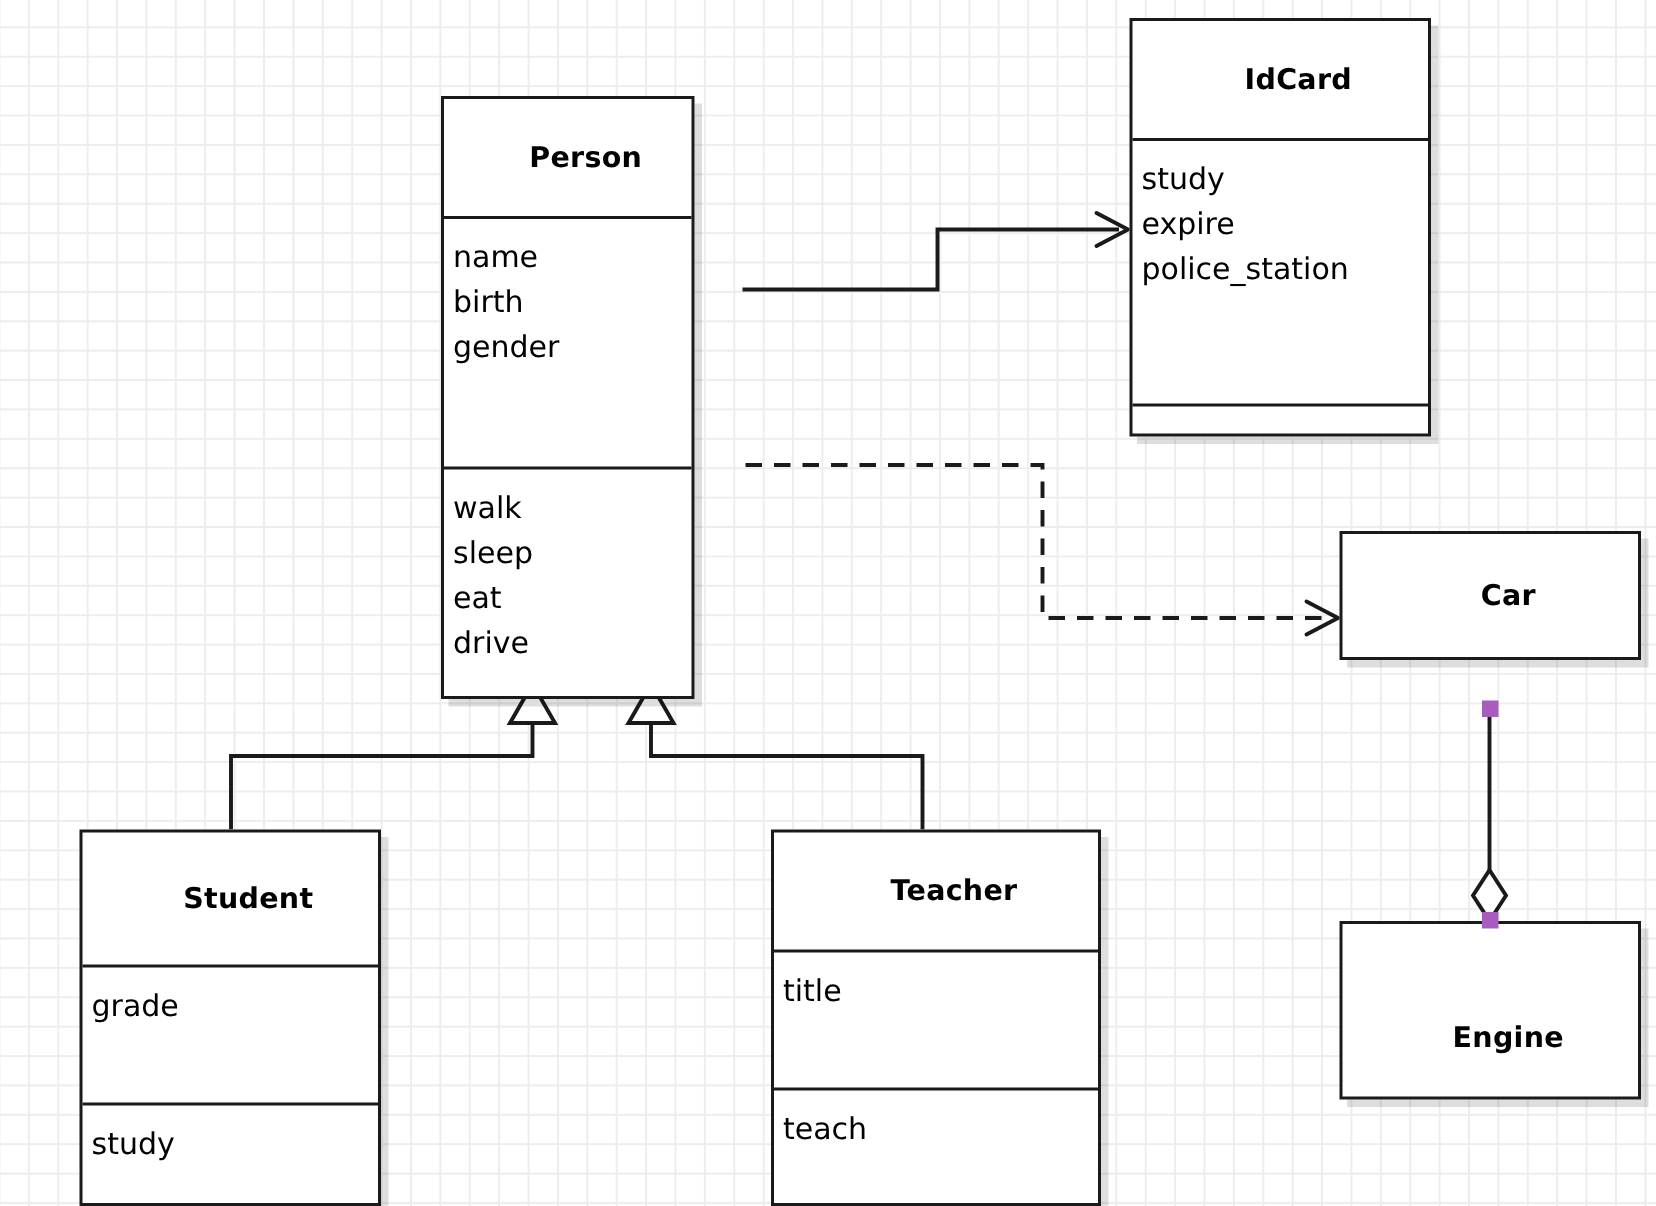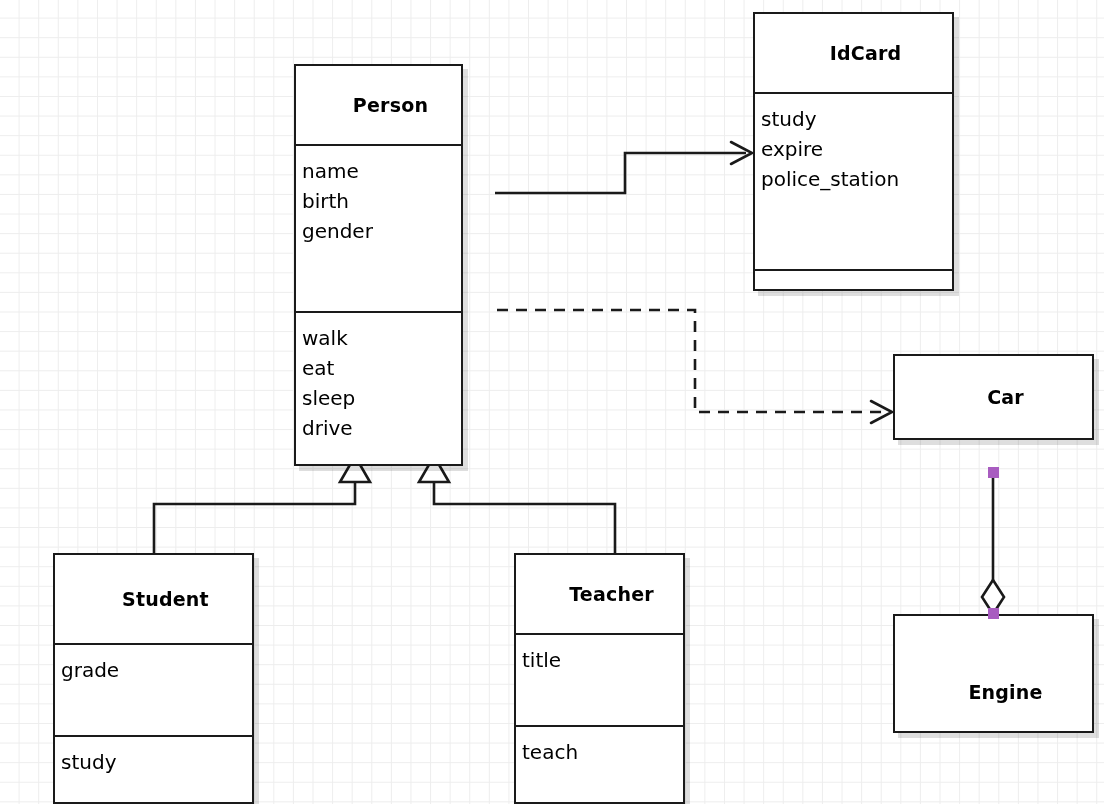--- a/index.html
+++ b/index.html
@@ -112,22 +112,22 @@
 
   <div class="uml-class" style="left:294px; top:64px; width:169px; height:402px;">
     <div class="cls-title" style="height:78px;">Person</div>
     <div class="cls-compartment" style="height:155px;">
       <div class="attr-line">name</div>
       <div class="attr-line">birth</div>
       <div class="attr-line">gender</div>
     </div>
     <div class="cls-compartment" style="flex:1;">
       <div class="attr-line">walk</div>
+      <div class="attr-line">sleep</div>
       <div class="attr-line">eat</div>
-      <div class="attr-line">sleep</div>
       <div class="attr-line">drive</div>
     </div>
   </div>
 
   <div class="uml-class" style="left:753px; top:12px; width:201px; height:279px;">
     <div class="cls-title" style="height:78px;">IdCard</div>
     <div class="cls-compartment" style="height:165px;">
       <div class="attr-line">study</div>
       <div class="attr-line">expire</div>
       <div class="attr-line">police_station</div>
@@ -138,21 +138,21 @@
   <div class="uml-class" style="left:53px; top:553px; width:201px; height:251px;">
     <div class="cls-title" style="height:88px;">Student</div>
     <div class="cls-compartment" style="height:80px;">
       <div class="attr-line">grade</div>
     </div>
     <div class="cls-compartment" style="flex:1;">
       <div class="attr-line">study</div>
     </div>
   </div>
 
-  <div class="uml-class" style="left:514px; top:553px; width:171px; height:251px;">
+  <div class="uml-class" style="left:514px; top:553px; width:220px; height:251px;">
     <div class="cls-title" style="height:78px;">Teacher</div>
     <div class="cls-compartment" style="height:80px;">
       <div class="attr-line">title</div>
     </div>
     <div class="cls-compartment" style="flex:1;">
       <div class="attr-line">teach</div>
     </div>
   </div>
 
   <div class="uml-class" style="left:893px; top:354px; width:201px; height:86px;">

